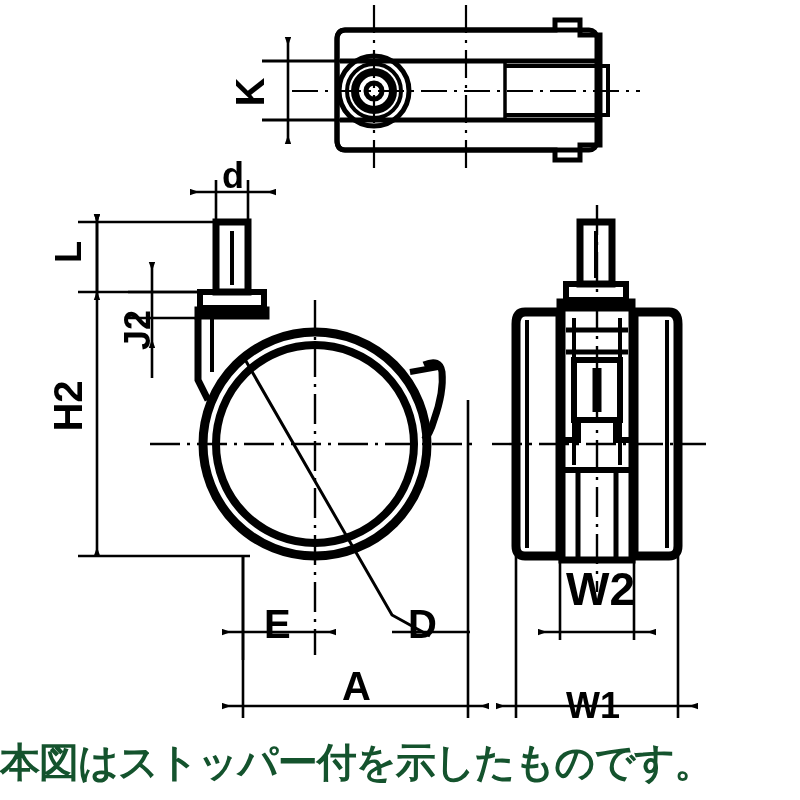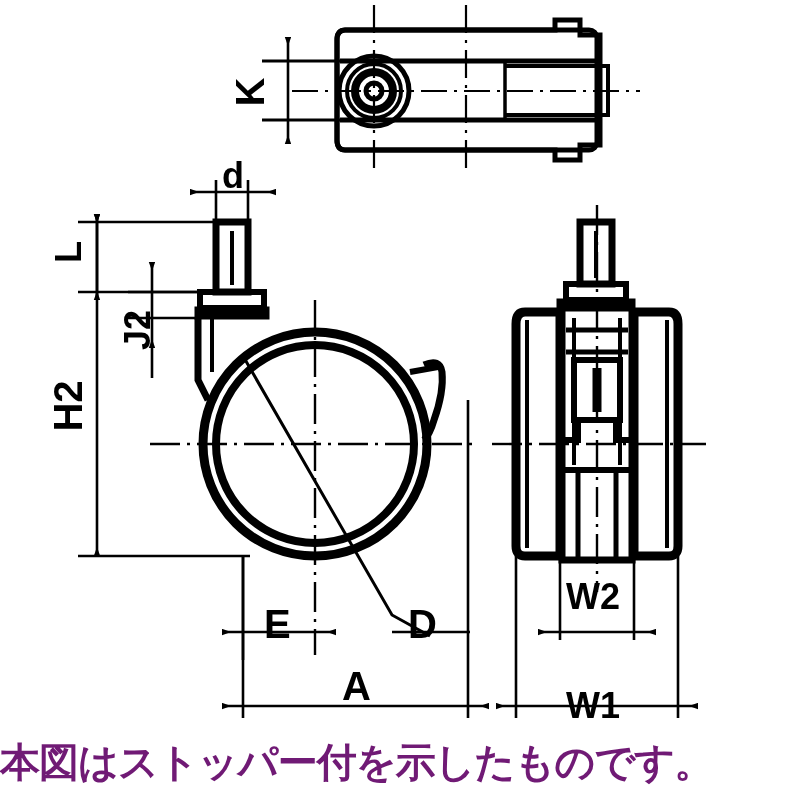--- a/index.html
+++ b/index.html
@@ -40,21 +40,21 @@
   #caption {
     position: absolute;
     left: 0;
     top: 735px;
     width: 685px;
     text-align: center;
     font-family: "DejaVu Sans", "Liberation Sans", sans-serif;
     font-weight: bold;
     font-size: 40px;
     letter-spacing: -1px;
-    color: #701a75;
+    color: #14532d;
     white-space: nowrap;
   }
 </style>
 </head>
 <body>
 
 <div id="sheet">
 
   <svg id="drawing" viewBox="0 0 800 800" xmlns="http://www.w3.org/2000/svg">
 
@@ -210,19 +210,19 @@
   <div class="dim-label rot90" style="left:118px; top:312px; font-size:36px;">J2</div>
 
   <div class="dim-label rot90" style="left:42px; top:386px; font-size:40px;">H2</div>
 
   <div class="dim-label" style="left:264px; top:604px; font-size:40px;">E</div>
 
   <div class="dim-label" style="left:408px; top:604px; font-size:40px;">D</div>
 
   <div class="dim-label" style="left:342px; top:666px; font-size:40px;">A</div>
 
-  <div class="dim-label" style="left:566px; top:579px; font-size:36px;">W2</div>
+  <div class="dim-label" style="left:566px; top:566px; font-size:46px;">W2</div>
 
   <div class="dim-label" style="left:566px; top:688px; font-size:36px;">W1</div>
 
   <div id="caption">本図はストッパー付を示したものです。</div>
 
 </div>
 
 </body></html>

